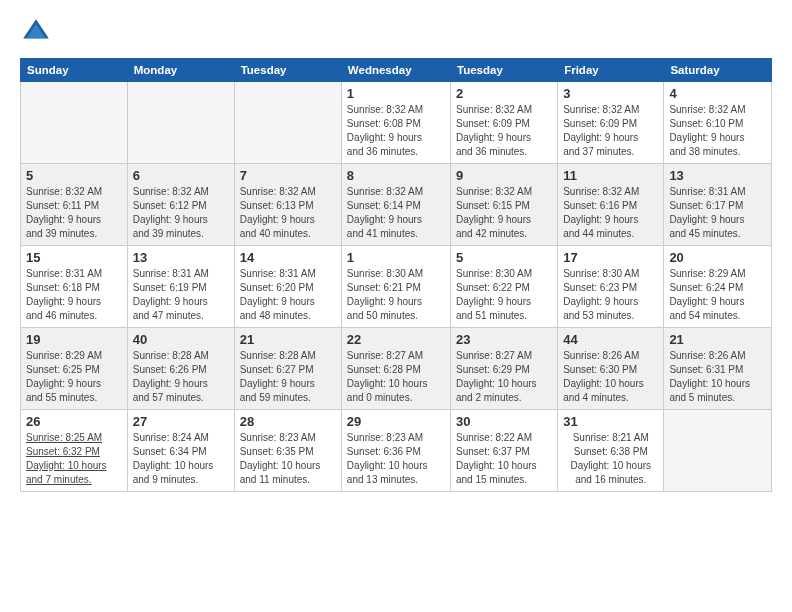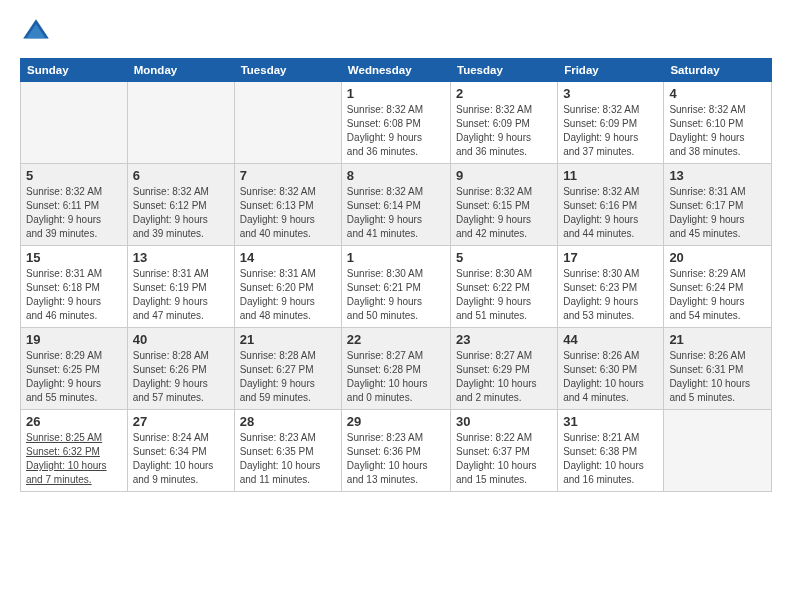--- a/index.html
+++ b/index.html
@@ -353,21 +353,21 @@
           </td>
           <td>
             <span class="day-num">30</span>
             <div class="day-info" style="white-space: pre-line;">Sunrise: 8:22 AM
 Sunset: 6:37 PM
 Daylight: 10 hours
 and 15 minutes.</div>
           </td>
           <td>
             <span class="day-num">31</span>
-            <div class="day-info" style="white-space: pre-line;">Sunrise: 8:21 AM
+            <div class="day-info" style="white-space: pre-line; text-align: center;">Sunrise: 8:21 AM
 Sunset: 6:38 PM
 Daylight: 10 hours
 and 16 minutes.</div>
           </td>
           <td class="empty"></td>
         </tr>
       </tbody>
   </table>
 </div>
 

